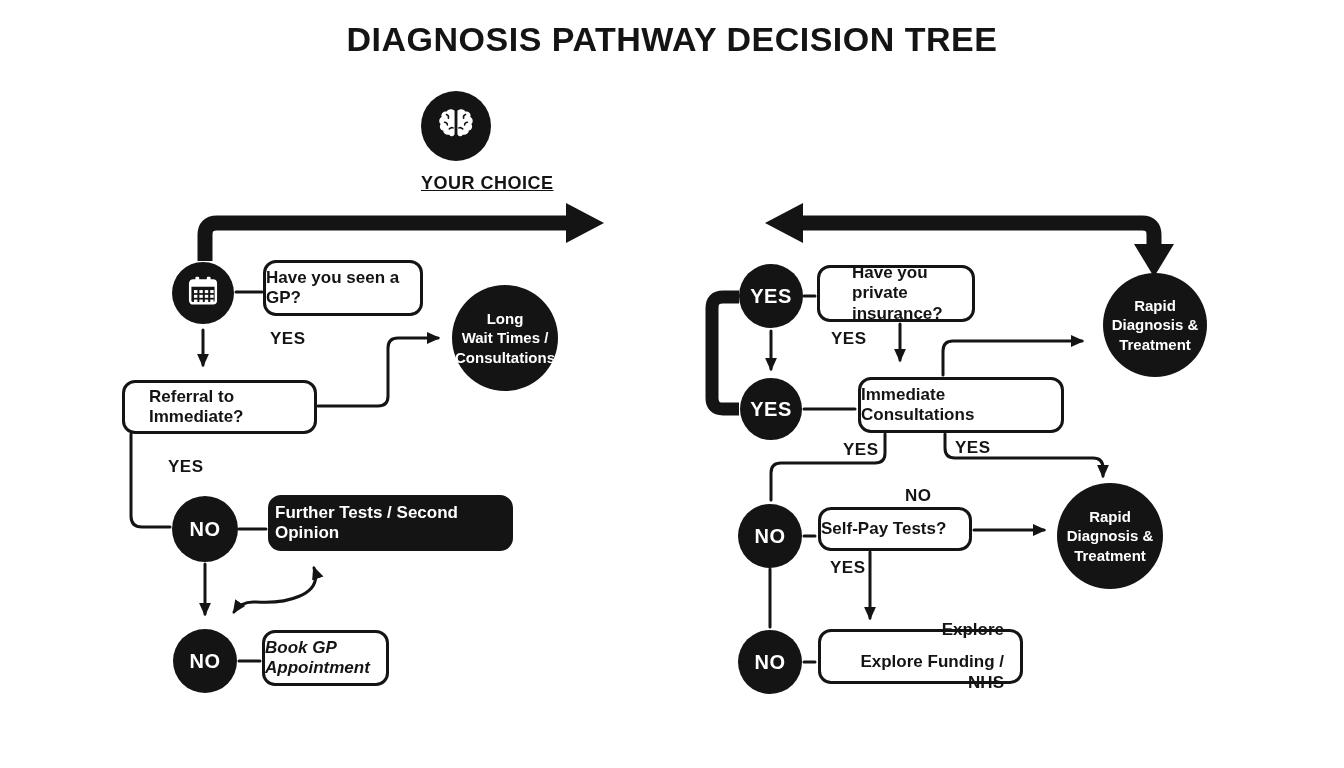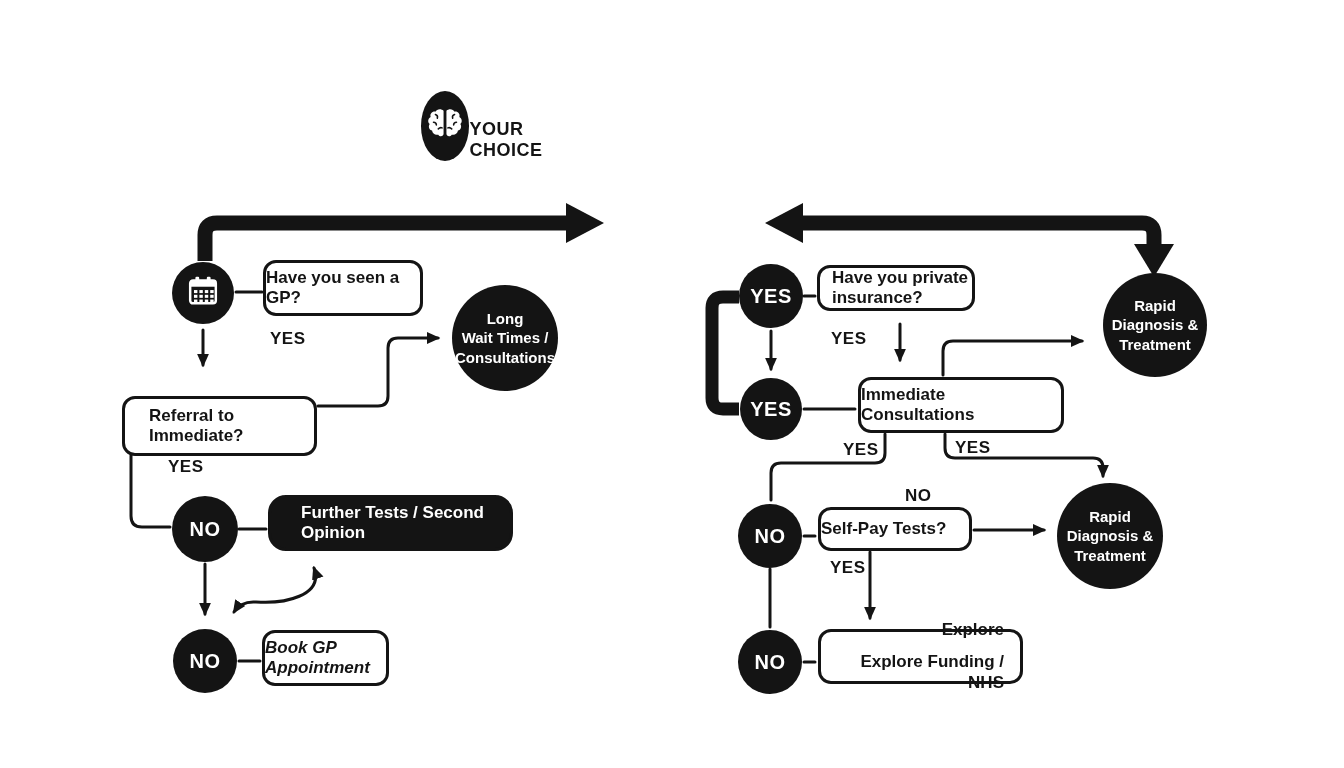--- a/index.html
+++ b/index.html
@@ -12,21 +12,21 @@
   .wires{position:absolute; left:0; top:0; width:1344px; height:768px; z-index:1;}
   .wire{stroke:#141414; stroke-width:3; fill:none; stroke-linejoin:round; stroke-linecap:round;}
   .thick{stroke:#141414; stroke-width:15; fill:none; stroke-linejoin:round; stroke-linecap:butt;}
   .bracket{stroke:#141414; stroke-width:13; fill:none; stroke-linecap:butt;}
   .ah-poly{fill:#141414;}
 
   .title{
     position:absolute; left:0; top:20px; width:100%; margin:0; z-index:2;
     text-align:center; font-size:34px; font-weight:700; letter-spacing:0.5px;
   }
-  .hgroup{position:absolute; z-index:2; display:flex; flex-direction:row; align-items:flex-end;}
+  .hgroup{position:absolute; z-index:2; display:flex; flex-direction:column; align-items:flex-start;text-decoration:underline;}
   .hicon{background:#141414; border-radius:50%; display:flex; align-items:center; justify-content:center;}
   .hlabel{font-weight:700; font-size:18px; letter-spacing:0.5px; margin-top:12px;}
 
   .qbox{
     position:absolute; z-index:2; box-sizing:border-box;
     background:#fff; border:3px solid #141414; border-radius:13px;
     font-weight:700; font-size:17px; line-height:1.2; color:#141414;
     display:flex; flex-direction:column; justify-content:center;
   }
   .qbox span{display:block;}
@@ -81,20 +81,21 @@
     <path class="wire" d="M943,375 V351 Q943,341 953,341 H1082" marker-end="url(#ah)"></path>
     <path class="wire" d="M885,434 V453 Q885,463 875,463 H781 Q771,463 771,473 V500"></path>
     <path class="wire" d="M945,434 V448 Q945,458 955,458 H1093 Q1103,458 1103,468 V476" marker-end="url(#ah)"></path>
     <path class="wire" d="M804,536 H815"></path>
     <path class="wire" d="M974,530 H1044" marker-end="url(#ah)"></path>
     <path class="wire" d="M870,552 V618" marker-end="url(#ah)"></path>
     <path class="wire" d="M770,569 V627"></path>
     <path class="wire" d="M804,662 H815"></path>
   </svg>
 
+  <h1 class="title">DIAGNOSIS PATHWAY DECISION TREE</h1>
 
   <div class="hgroup" style="left:421px; top:91px; width:140px;">
     <div class="hicon" style="width:70px; height:70px;">
       <svg width="46" height="46" viewBox="0 0 48 48">
         <path fill="#ffffff" d="M22.5,8 C20,5.5 15.5,6 14,9 C10.5,8.5 8,11.5 9,14.5 C6,16 5.8,20 8,21.8 C6.2,24.5 7.5,28 10.5,28.8 C10.8,32 14,34 17,33 C18.5,35.5 22.5,35 22.5,32 Z"></path>
         <path fill="#ffffff" d="M25.5,8 C28,5.5 32.5,6 34,9 C37.5,8.5 40,11.5 39,14.5 C42,16 42.2,20 40,21.8 C41.8,24.5 40.5,28 37.5,28.8 C37.2,32 34,34 31,33 C29.5,35.5 25.5,35 25.5,32 Z"></path>
         <path fill="none" stroke="#141414" stroke-width="1.6" stroke-linecap="round" d="M14,12 q3,1 2,4 M12,20 q3,0 3,3 M17,27 q2,-2 4,-1 M34,12 q-3,1 -2,4 M36,20 q-3,0 -3,3 M31,27 q-2,-2 -4,-1"></path>
       </svg>
     </div>
     <div class="hlabel">YOUR CHOICE</div>
@@ -125,49 +126,49 @@
       </svg>
     </span>
   </div>
 
   <div class="qbox q-center" style="left:263px; top:260px; width:160px; height:56px;">
     <span>Have you seen a</span>
     <span>GP?</span>
   </div>
   <div class="flabel" style="left:270px; top:329px;">YES</div>
 
-  <div class="qbox q-left" style="left:122px; top:380px; width:195px; height:60px;margin-top:16px;">
+  <div class="qbox q-left" style="left:122px; top:380px; width:195px; height:54px;">
     <span>Referral to</span>
     <span>Immediate?</span>
   </div>
   <div class="flabel" style="left:168px; top:457px;">YES</div>
 
   <div class="circle outcome" style="left:452px; top:285px; width:106px; height:106px;">
     <span>Long</span>
     <span>Wait Times /</span>
     <span>Consultations</span>
   </div>
 
   <div class="circle decision" style="left:172px; top:496px; width:66px; height:66px;">NO</div>
 
-  <div class="qbox q-left dark" style="left:268px; top:495px; width:245px; height:56px; padding-left:30px;border-radius:18px;">
+  <div class="qbox q-left dark" style="left:268px; top:495px; width:245px; height:56px; padding-left:4px;">
     <span>Further Tests / Second</span>
     <span>Opinion</span>
   </div>
 
   <div class="circle decision" style="left:173px; top:629px; width:64px; height:64px;">NO</div>
 
   <div class="qbox q-center" style="left:262px; top:630px; width:127px; height:56px;font-style:italic;">
     <span>Book GP</span>
     <span>Appointment</span>
   </div>
 
   <div class="circle decision" style="left:739px; top:264px; width:64px; height:64px;">YES</div>
 
-  <div class="qbox q-left" style="left:817px; top:265px; width:158px; height:46px; padding-left:12px;">
+  <div class="qbox q-left" style="left:817px; top:265px; width:158px; height:57px; padding-left:32px;">
     <span>Have you private</span>
     <span>insurance?</span>
   </div>
   <div class="flabel" style="left:831px; top:329px;">YES</div>
 
   <div class="circle outcome" style="left:1103px; top:273px; width:104px; height:104px;">
     <span>Rapid</span>
     <span>Diagnosis &amp;</span>
     <span>Treatment</span>
   </div>

